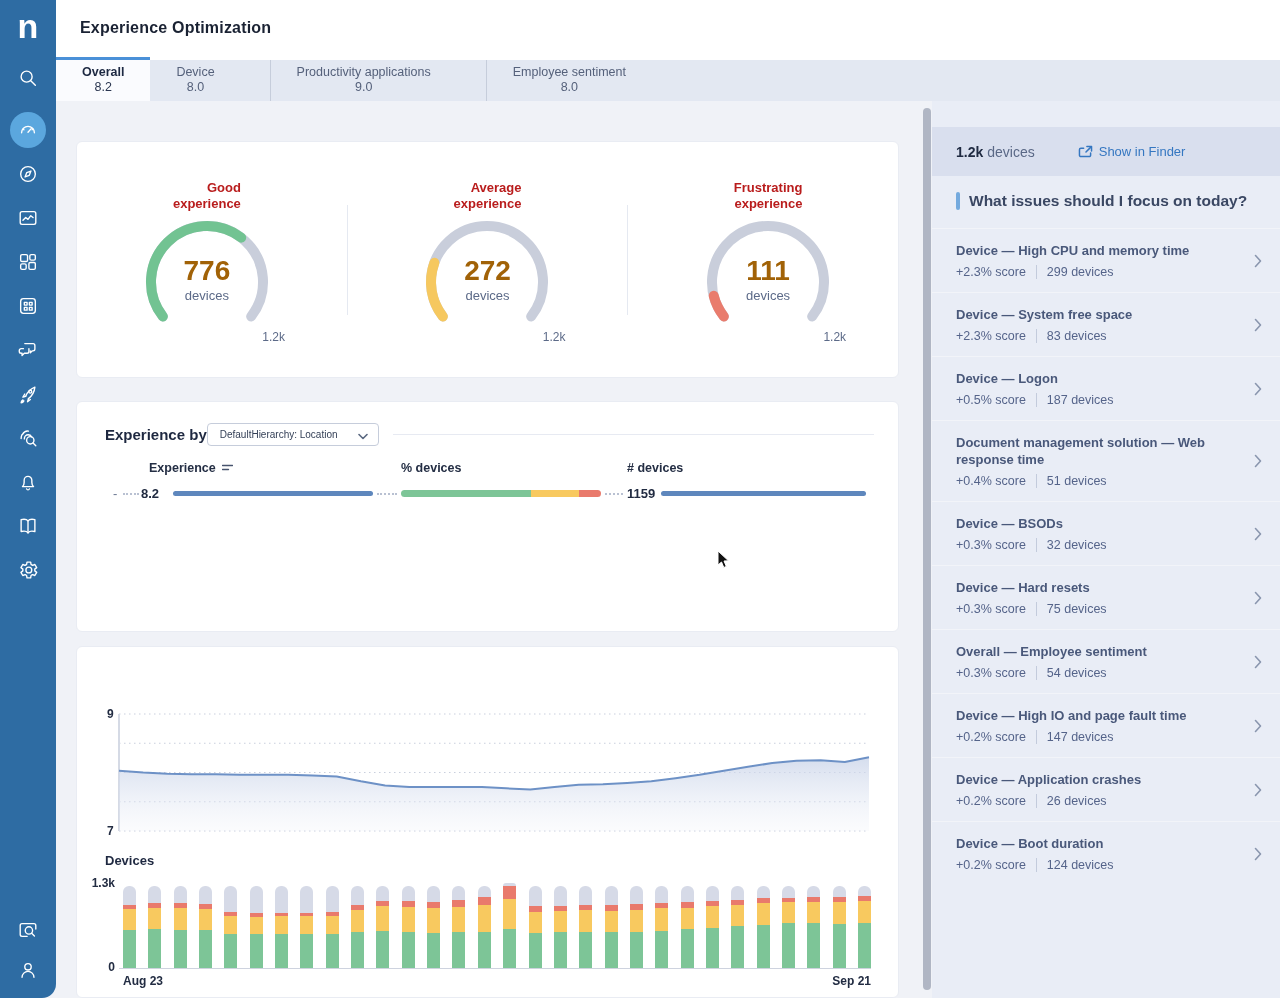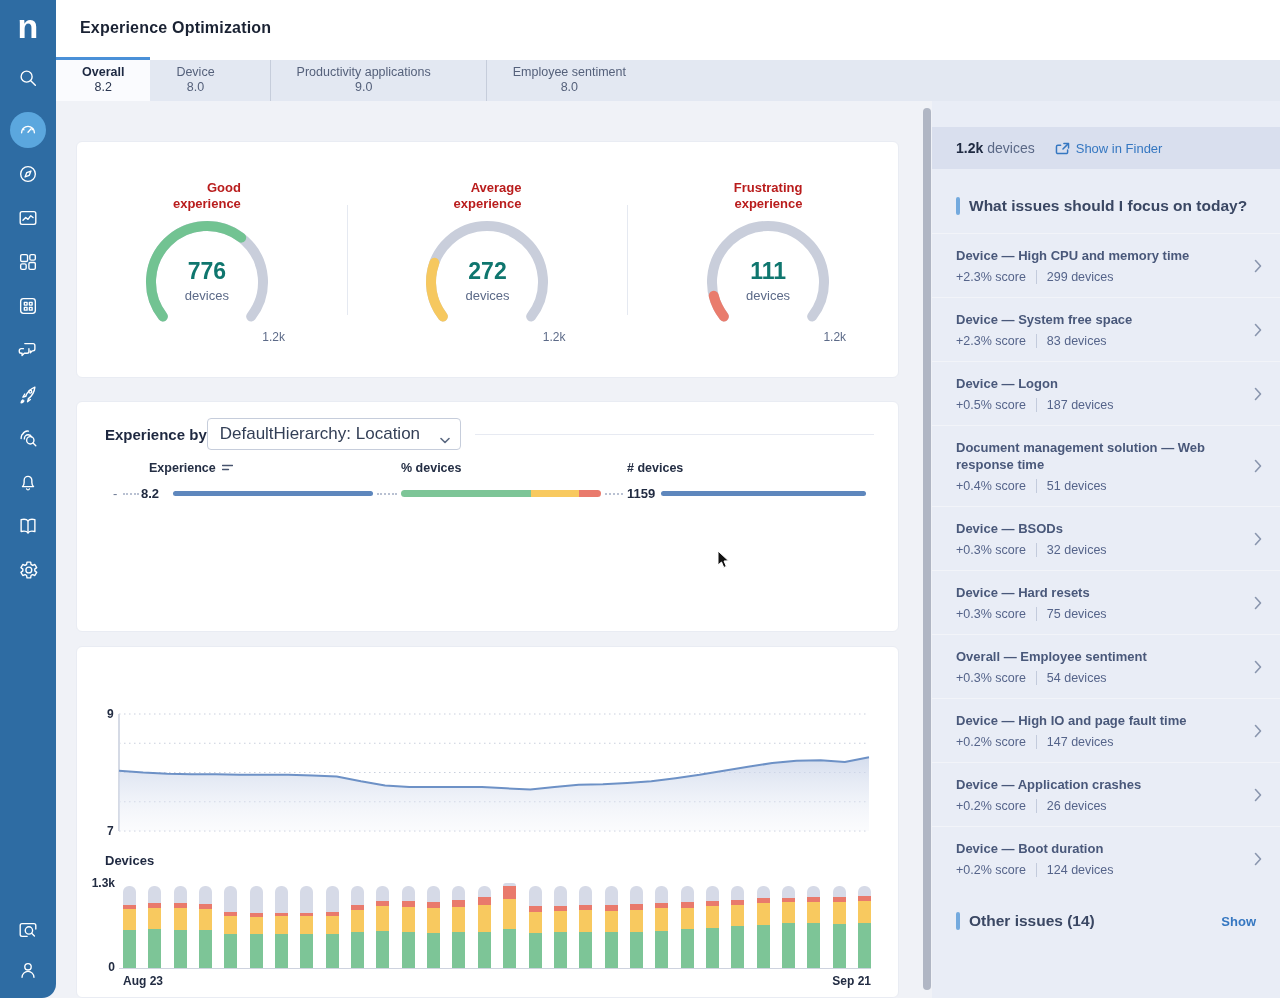--- a/index.html
+++ b/index.html
@@ -38,30 +38,30 @@
   .card { position:absolute; background:#fff; border:1px solid #e9ecf3; border-radius:6px; }
   #card-gauges { left:76px; top:141px; width:823px; height:237px; display:flex; align-items:center; justify-content:space-around; }
   #card-expby  { left:76px; top:401px; width:823px; height:231px; }
   #card-time   { left:76px; top:646px; width:823px; height:352px; }
 
   
   .gauge { width:240px; display:flex; flex-direction:column; align-items:center; position:relative; }
   .gauge-title { text-align:right; font-size:13px; font-weight:700; color:#b91c1c; line-height:16px; margin-bottom:6px; }
   .gauge-wrap { position:relative; width:140px; height:122px; }
   .gauge-center { position:absolute; left:0; top:38px; width:140px; text-align:center; }
-  .gauge-value { font-size:23px; font-weight:700; color:#0f766e; line-height:30px; }
+  .gauge-value { font-size:28px; font-weight:700; color:#a16207; line-height:30px; }
   .gauge-unit { font-size:13px; color:#5c6a88; margin-top:2px; }
   .gauge-max { position:absolute; right:-8px; bottom:-4px; font-size:12px; color:#5c6a88; }
   .gauge-divider { width:1px; height:110px; background:#e5e9f1; align-self:center; }
 
   
   .eb-titlerow { position:absolute; left:28px; top:18px; right:24px; height:28px; display:flex; align-items:center; }
   .eb-title { font-size:15px; font-weight:700; color:#1e2840; white-space:nowrap; }
   .eb-select { display:flex; align-items:flex-end; gap:20px; border:1px solid #c6cddb; border-radius:4px; background:#fff;
-               padding:5px 10px 5px 12px; font-size:17px; color:#333f56; cursor:pointer; }
+               padding:5px 10px 5px 12px; font-size:10px; color:#333f56; cursor:pointer; }
   .eb-select svg { stroke:#5a6880; fill:none; stroke-width:1.6; stroke-linecap:round; stroke-linejoin:round; }
   .eb-rule { flex:1; height:1px; background:#e7eaf2; margin-left:14px; }
   .eb-headers { position:absolute; top:59px; left:0; width:100%; font-size:12.5px; font-weight:700; color:#242e44; }
   .eb-h-exp { position:absolute; left:72px; display:flex; align-items:center; gap:6px; }
   .eb-h-exp svg { stroke:#47546e; stroke-width:1.4; stroke-linecap:round; }
   .eb-h-pct { position:absolute; left:324px; }
   .eb-h-num { position:absolute; left:550px; }
   .eb-row { position:absolute; top:84px; left:0; width:100%; height:16px; font-size:13px; color:#212b41; }
   .eb-dash { position:absolute; left:36px; top:0; color:#6b7792; }
   .dots { position:absolute; top:7px; border-top:2px dotted #b9c1d2; }
@@ -81,26 +81,26 @@
   .bar { width:13px; display:flex; flex-direction:column; }
   .bar .seg-top { border-radius:6px 6px 0 0; }
   .bar-axis { position:absolute; left:42px; top:321px; width:752px; height:1px; background:#ced3df; }
   .bar-xlab { position:absolute; top:327px; font-size:12px; font-weight:700; color:#222c42; }
 
   
   .v-scrollbar { position:absolute; left:923px; top:108px; width:8px; height:882px; background:#b0b6c4; border-radius:4px; }
 
   
   .right-panel { position:absolute; left:932px; top:101px; width:348px; height:897px; background:#e9edf6; }
-  .rp-topbar { margin-top:26px; height:42px; background:#d9dfee; display:flex; align-items:center; padding:0 16px 0 24px; gap:20px; }
+  .rp-topbar { margin-top:26px; height:49px; background:#d9dfee; display:flex; align-items:center; padding:0 16px 0 24px; gap:43px; }
   .rp-count { font-size:14px; color:#5a6886; }
   .rp-count b { font-size:14px; font-weight:700; color:#202b42; margin-right:4px; }
   .rp-link { display:flex; align-items:center; gap:6px; font-size:13px; color:#3577c1; cursor:pointer; }
   .rp-link svg { stroke:#3577c1; fill:none; stroke-width:1.6; stroke-linecap:round; stroke-linejoin:round; }
-  .rp-section { display:flex; align-items:center; padding:28px 16px 18px 24px; }
+  .rp-section { display:flex; align-items:center; padding:16px 16px 18px 24px; }
   .rp-accent { width:4px; height:18px; border-radius:2px; background:#74aade; margin-right:9px; flex:none; }
   .rp-section-title { font-size:15.5px; font-weight:700; color:#3a4763; }
   .issue { position:relative; border-top:1px solid #f2f4f9; padding:13px 44px 13px 24px; cursor:pointer; }
   .issue-title { font-size:13px; font-weight:700; color:#49587a; line-height:17px; }
   .issue-sub { margin-top:6px; font-size:12.5px; color:#55648a; display:flex; align-items:center; }
   .issue-sub .sep { width:1px; height:14px; background:#c3cbdc; margin:0 10px; }
   .issue-chevron { position:absolute; right:18px; top:50%; margin-top:-7px; }
   .issue-chevron svg { stroke:#8a96ae; fill:none; stroke-width:1.6; stroke-linecap:round; stroke-linejoin:round; }
   .rp-other { display:flex; align-items:center; padding:22px 16px 14px 24px; }
   .rp-other-title { font-size:15.5px; font-weight:700; color:#3a4763; flex:1; }
@@ -650,24 +650,19 @@
         <div class="issue-sub">
           <span>+0.2% score</span>
           <span class="sep"></span>
           <span>124 devices</span>
         </div>
         <span class="issue-chevron"><svg width="8" height="14" viewBox="0 0 8 14">
             <polyline points="1.5,1.5 6.5,7 1.5,12.5"></polyline>
           </svg></span>
       </div>
     </div>
-  <div class="rp-other">
-    <span class="rp-accent"></span>
-    <span class="rp-other-title">Other issues (14)</span>
-    <span class="rp-show">Show</span>
-  </div>
 </div>
 
 <div class="cursor">
   <svg width="13" height="19" viewBox="0 0 13 19">
       <path d="M1 1 L1 15 L4.5 12 L6.8 17.5 L9.3 16.4 L7 11 L11.5 10.8 Z" fill="#111" stroke="#fff" stroke-width="1"></path>
     </svg>
 </div>
 
 </body></html>

